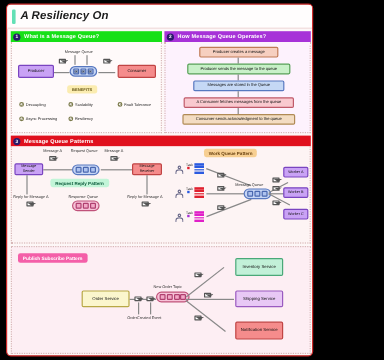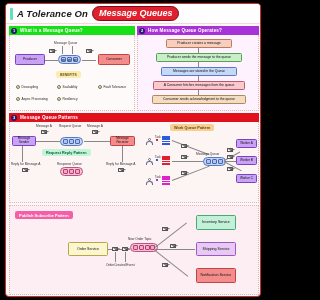--- a/index.html
+++ b/index.html
@@ -154,22 +154,21 @@
 
   .dot { position: absolute; width: 2px; height: 2px; }
 </style>
 </head>
 <body>
 
 <div class="page">
 
   <div class="hdr">
     <span class="hdr-bar"></span>
-    <span class="hdr-t1">A Tolerance On</span>
-    <span class="hdr-pill">Message Queues</span>
+    <span class="hdr-t1">A Resiliency On</span>
   </div>
 
   <div class="p" id="p1">
     <div class="sec-h p1-h">
       <span class="sec-n">1</span>
       <span class="sec-t">What is a Message Queue?</span>
     </div>
     <div class="p-body">
 
       <div class="lbl" style="left:44px; top:6px;">Message Queue</div>

